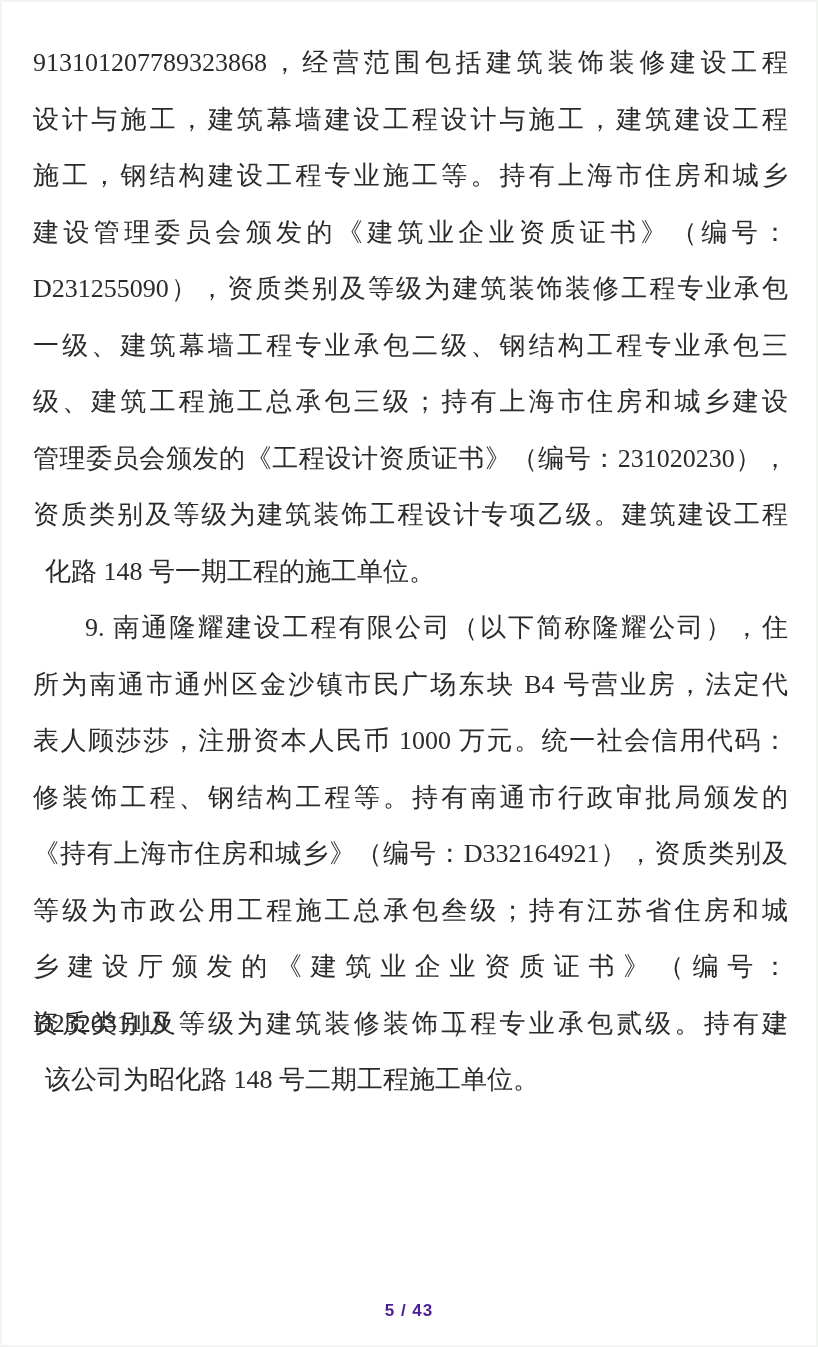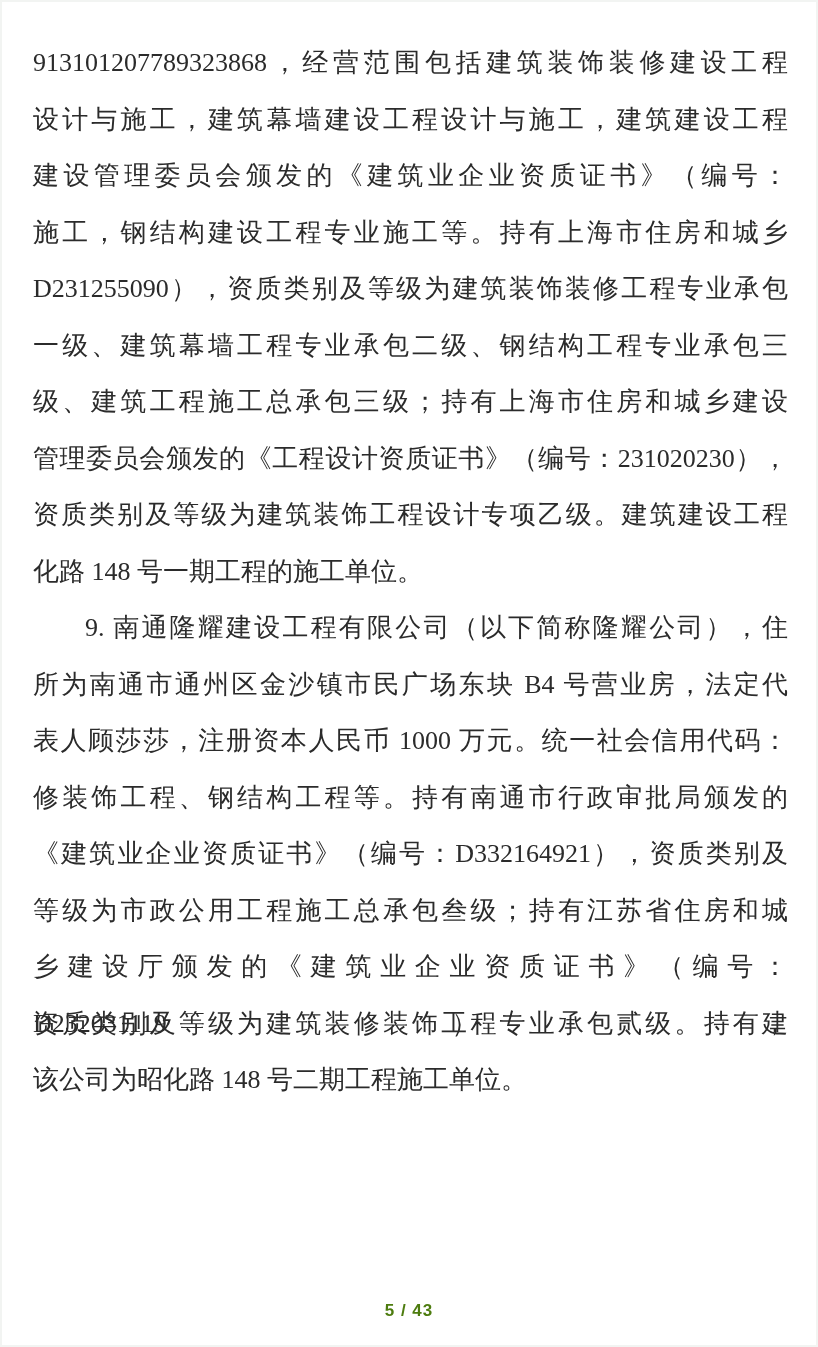--- a/index.html
+++ b/index.html
@@ -29,57 +29,58 @@
     height: 56.5px;
     color: #2b2b2b;
     text-align: justify;
     text-align-last: justify;
     -moz-text-align-last: justify;
     text-justify: inter-character;
     overflow: visible;
   }
   .line.para-end {
     text-align-last: left;
+    margin-left: 12px;
     -moz-text-align-last: left;
   }
   .line.indent {
     text-indent: 2em;
   }
   .footer {
     position: absolute;
     left: 0;
     right: 0;
     bottom: 26px;
     text-align: center;
     font-family: "Liberation Sans", "DejaVu Sans", sans-serif;
     font-size: 17px;
     font-weight: bold;
-    color: #4d7c0f;
+    color: #4c1d95;
     letter-spacing: 1px;
   }
 </style>
 </head>
 <body>
 
 <div class="page">
   <div class="doc-body">
       <div class="line">913101207789323868，经营范围包括建筑装饰装修建设工程</div>
       <div class="line">设计与施工，建筑幕墙建设工程设计与施工，建筑建设工程</div>
+      <div class="line">施工，钢结构建设工程专业施工等。持有上海市住房和城乡</div>
       <div class="line">建设管理委员会颁发的《建筑业企业资质证书》（编号：</div>
-      <div class="line">施工，钢结构建设工程专业施工等。持有上海市住房和城乡</div>
       <div class="line">D231255090），资质类别及等级为建筑装饰装修工程专业承包</div>
       <div class="line">一级、建筑幕墙工程专业承包二级、钢结构工程专业承包三</div>
       <div class="line">级、建筑工程施工总承包三级；持有上海市住房和城乡建设</div>
       <div class="line">管理委员会颁发的《工程设计资质证书》（编号：231020230），</div>
       <div class="line">资质类别及等级为建筑装饰工程设计专项乙级。建筑建设工程</div>
       <div class="line para-end">化路 148 号一期工程的施工单位。</div>
       <div class="line indent">9. 南通隆耀建设工程有限公司（以下简称隆耀公司），住</div>
       <div class="line">所为南通市通州区金沙镇市民广场东块 B4 号营业房，法定代</div>
       <div class="line">表人顾莎莎，注册资本人民币 1000 万元。统一社会信用代码：</div>
       <div class="line">修装饰工程、钢结构工程等。持有南通市行政审批局颁发的</div>
-      <div class="line">《建筑业企业资质证书》（编号：D332164921），资质类别及</div>
+      <div class="line">《持有上海市住房和城乡》（编号：D332164921），资质类别及</div>
       <div class="line">等级为市政公用工程施工总承包叁级；持有江苏省住房和城</div>
       <div class="line">乡建设厅颁发的《建筑业企业资质证书》（编号：D232031119），</div>
       <div class="line">资质类别及等级为建筑装修装饰工程专业承包贰级。持有建</div>
       <div class="line para-end">该公司为昭化路 148 号二期工程施工单位。</div>
     </div>
   <div class="footer">5 / 43</div>
 </div>
 
 </body></html>

